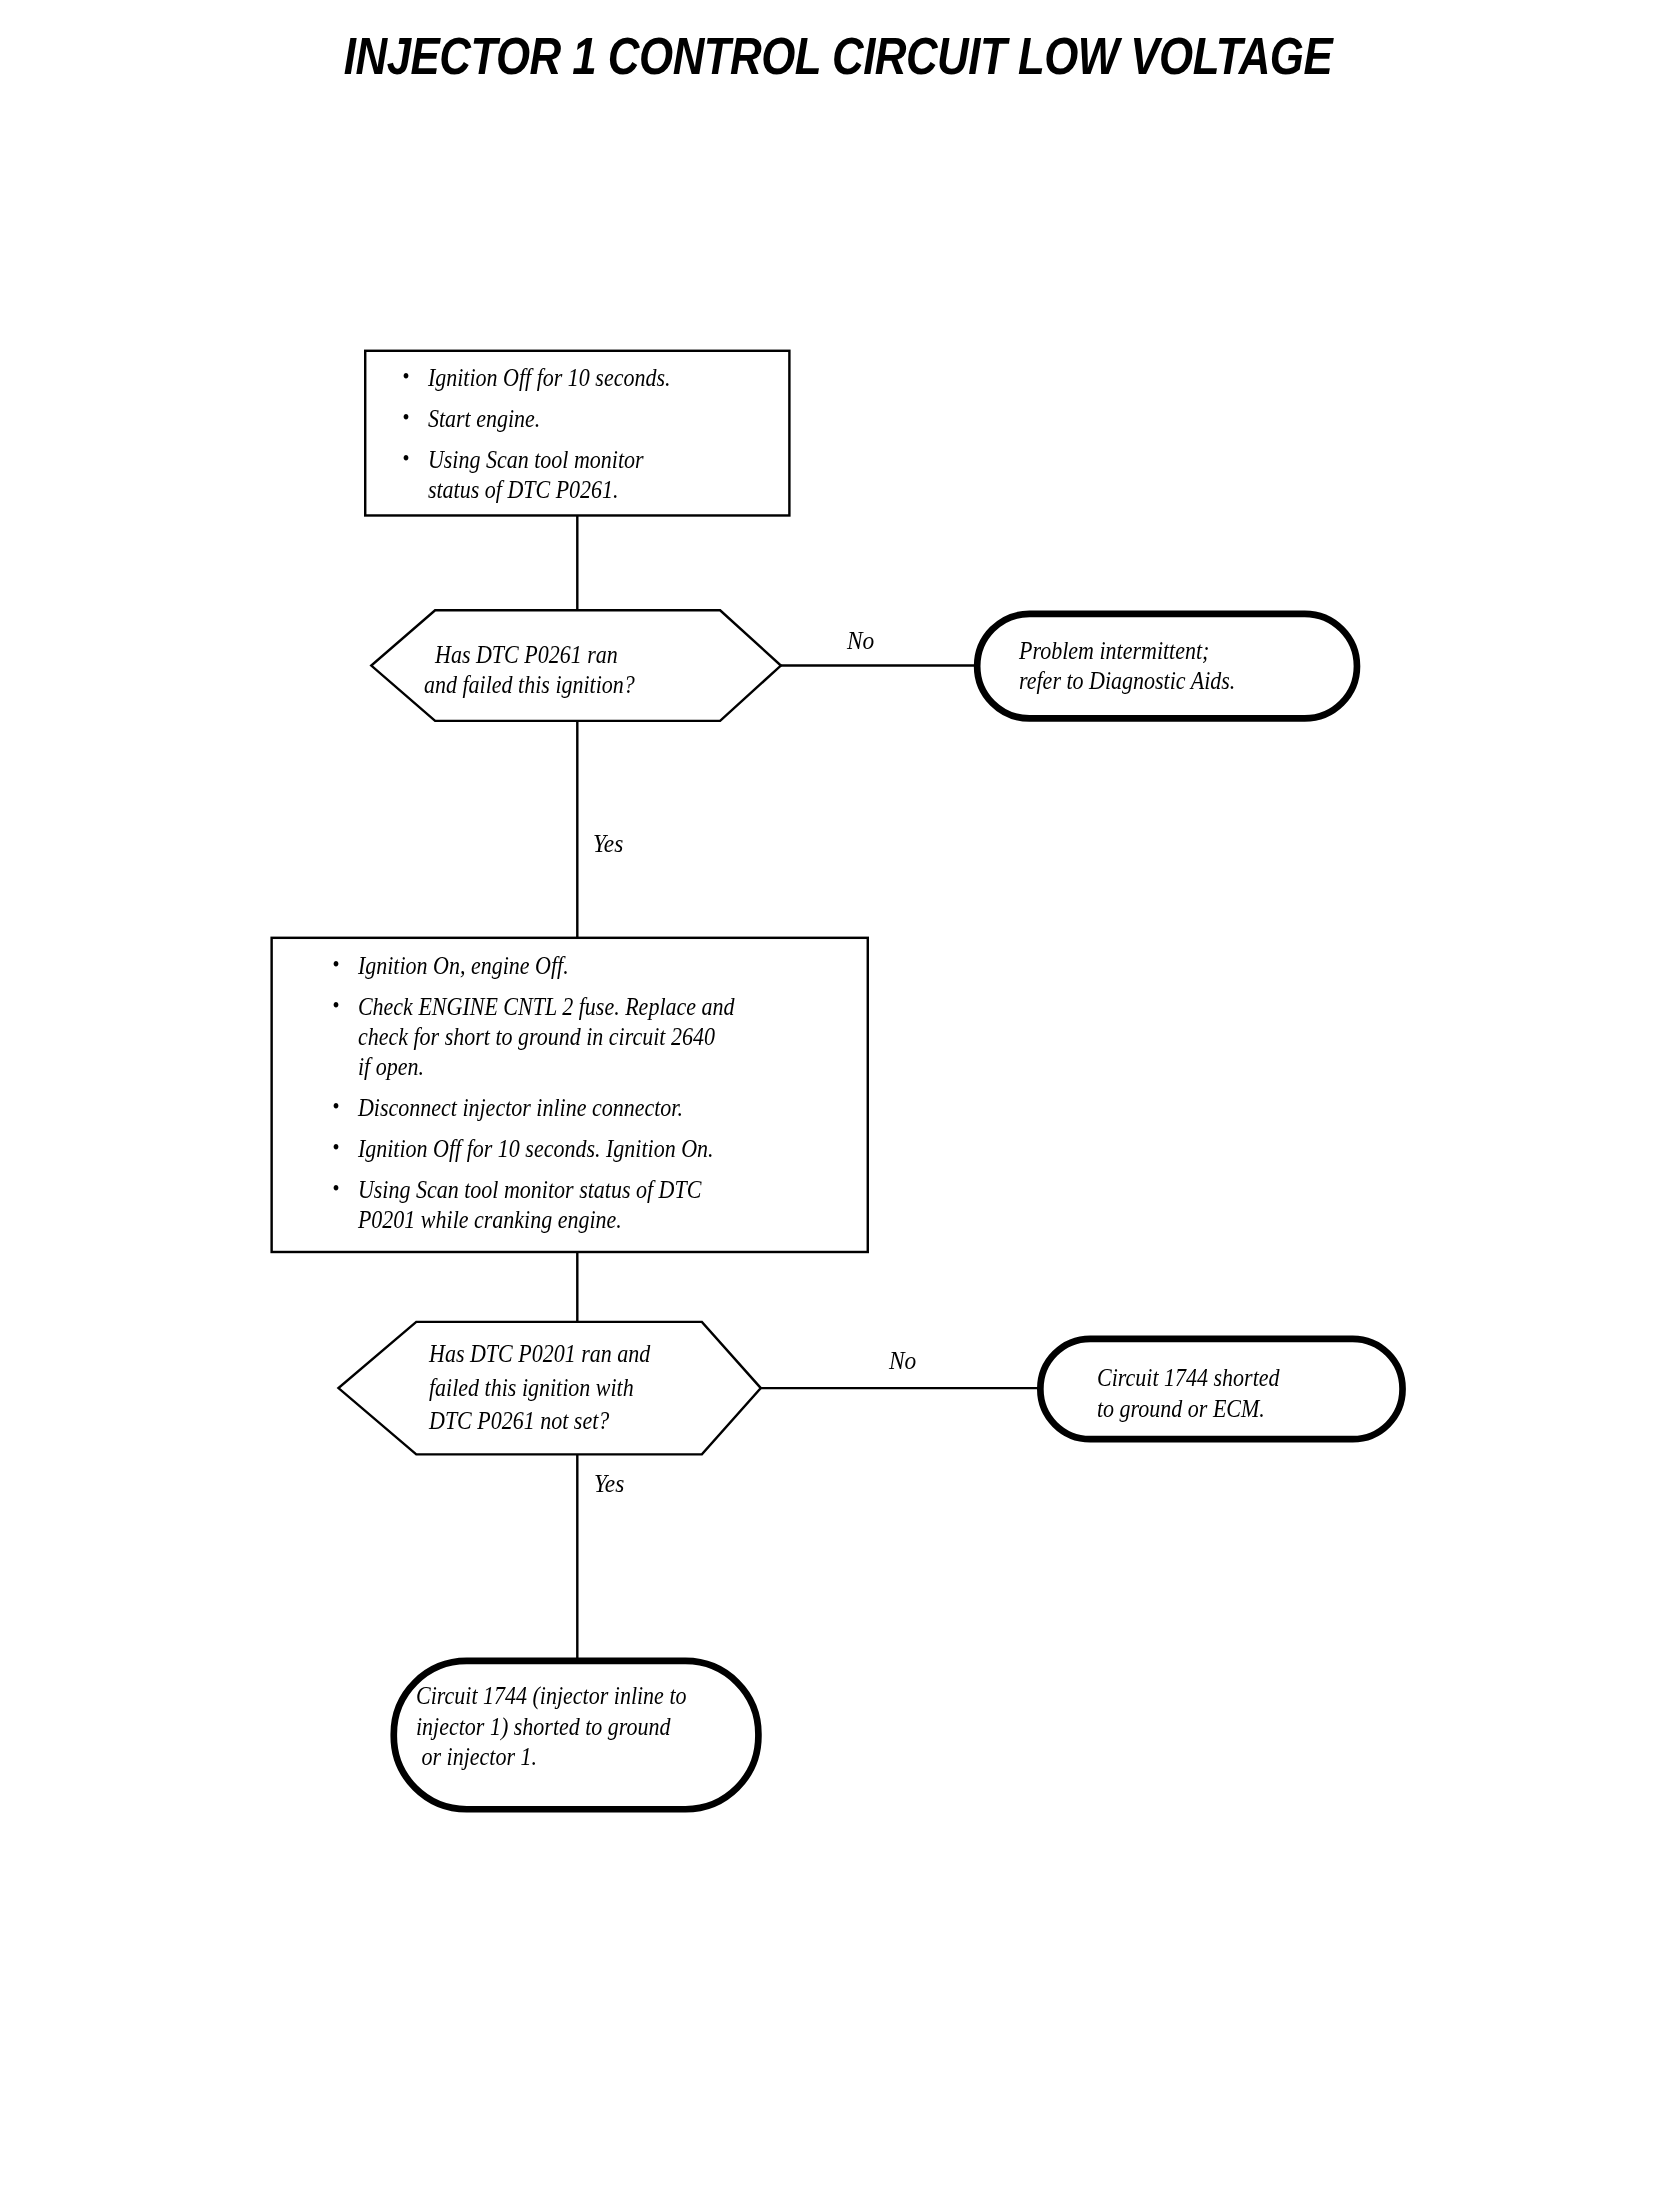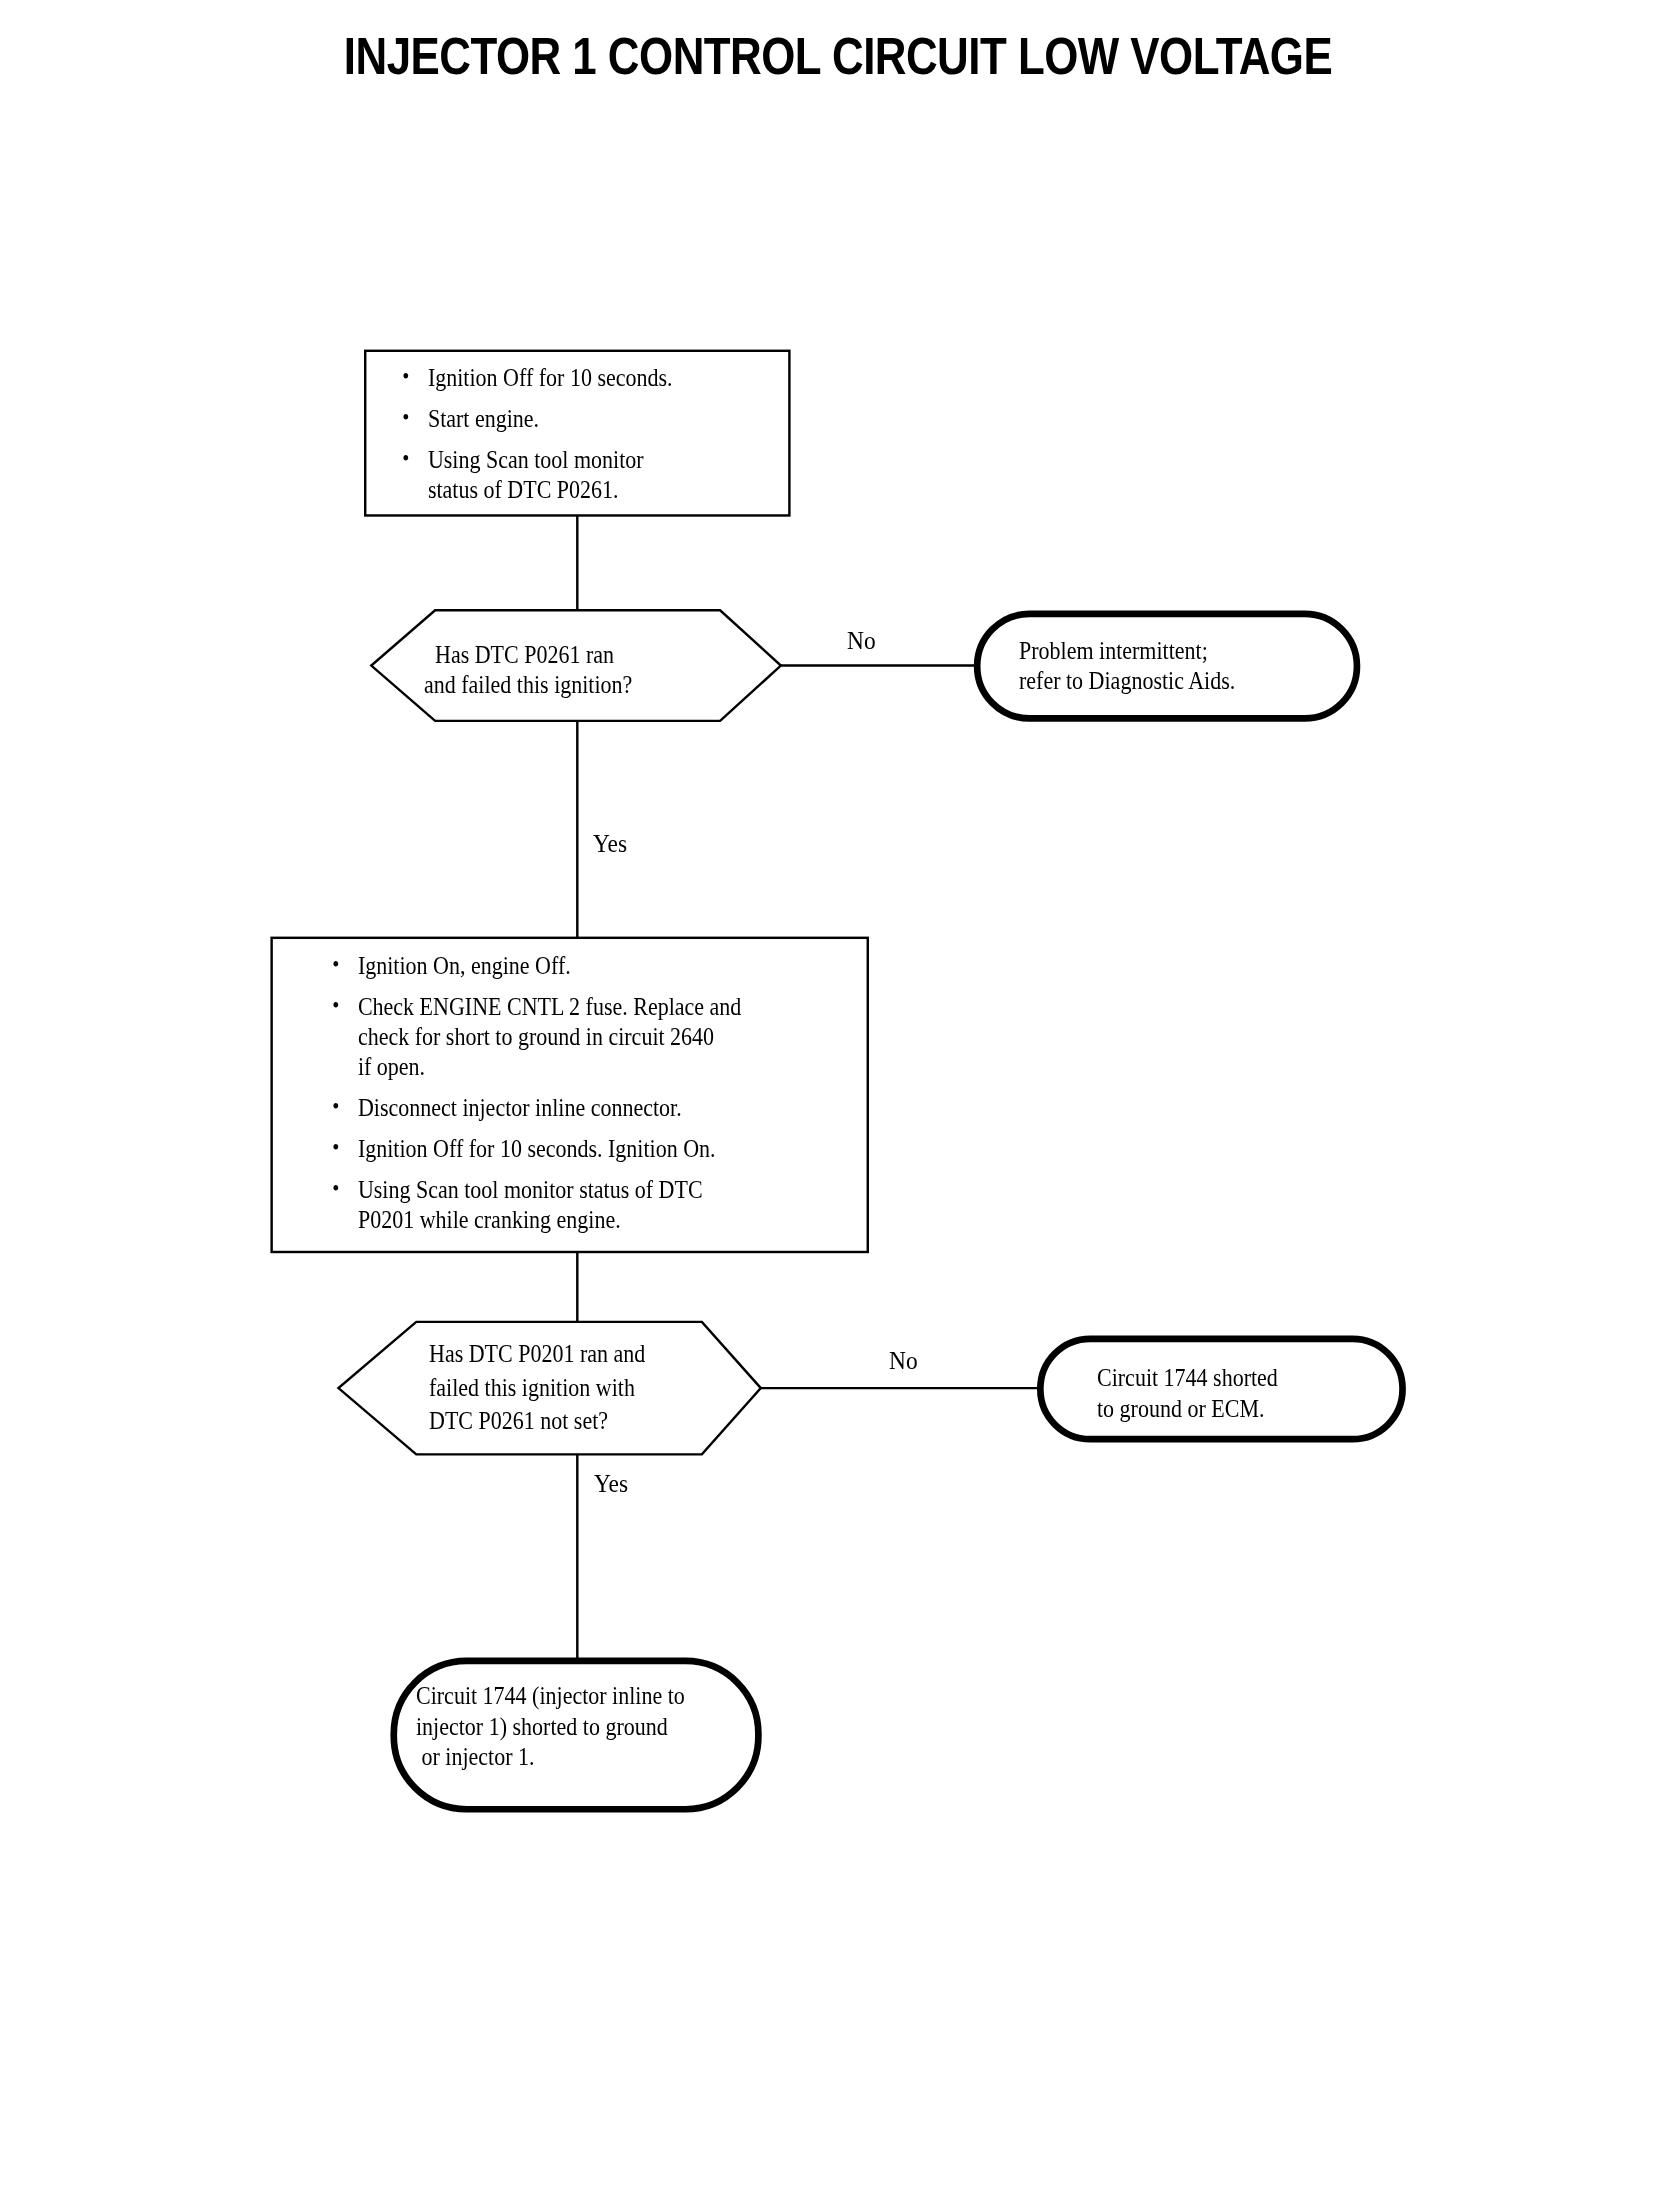--- a/index.html
+++ b/index.html
@@ -12,20 +12,21 @@
     height: 2205px;
     overflow: hidden;
     font-family: "Liberation Serif", "DejaVu Serif", serif;
     color: #000000;
   }
   #page {
     position: relative;
     width: 1676px;
     height: 2205px;
     background: #ffffff;
+    font-style: italic;
   }
   #chart-title {
     position: absolute;
     left: 0;
     top: 27px;
     width: 1676px;
     text-align: center;
     font-family: "Liberation Sans", "DejaVu Sans", sans-serif;
     font-weight: bold;
     font-size: 51px;

